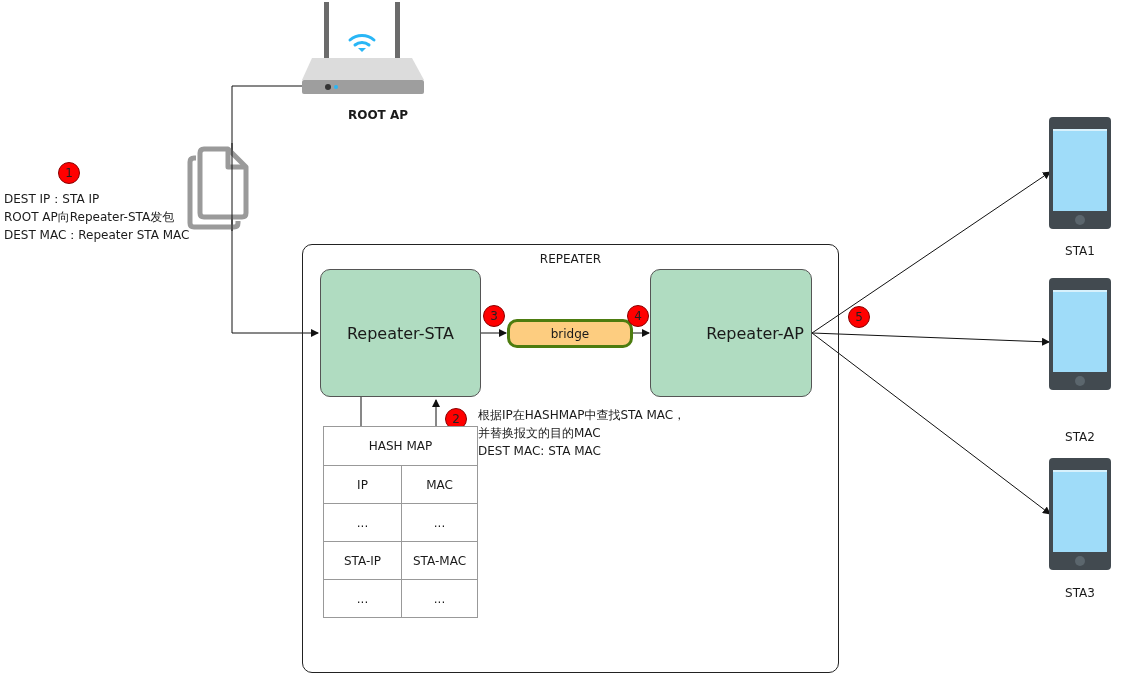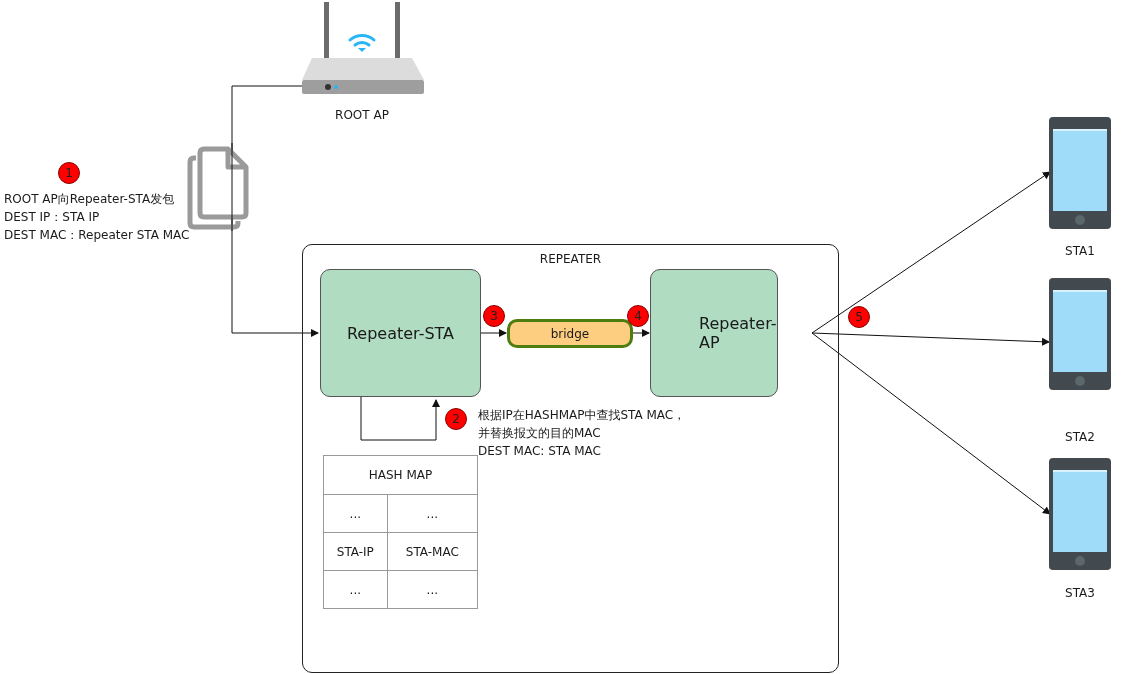--- a/index.html
+++ b/index.html
@@ -50,67 +50,71 @@
   <path d="M12,58 L112,58 L124,80 L2,80 z" fill="#dcdcdc"></path>
   <rect x="2" y="80" width="122" height="14" rx="2" fill="#9e9e9e"></rect>
   <circle cx="28" cy="87" r="3" fill="#333"></circle>
   <circle cx="36" cy="87" r="2" fill="#29b6f6"></circle>
   <g fill="none" stroke="#29b6f6" stroke-width="3" stroke-linecap="round">
     <path d="M50,40 A18,18 0 0 1 74,40"></path>
     <path d="M55,45 A11,11 0 0 1 69,45"></path>
   </g>
   <path d="M58,48 L62,52 L66,48 z" fill="#29b6f6"></path>
 </svg>
-<div class="label center" style="left:322px; top:108px; width:80px;">ROOT AP</div>
+<div class="label center" style="left:338px; top:108px; width:80px;font-weight:bold;">ROOT AP</div>
 
 <svg class="abs" style="left:184px; top:143px;" width="68" height="88">
   <path d="M12,15 L10,15 Q6,15 6,19 L6,80 Q6,84 10,84 L50,84 Q54,84 54,80 L54,78" fill="none" stroke="#9a9a9a" stroke-width="5"></path>
   <path d="M20,6 L44,6 L62,24 L62,70 Q62,74 58,74 L20,74 Q16,74 16,70 L16,10 Q16,6 20,6 z" fill="#fff" stroke="#9a9a9a" stroke-width="5" stroke-linejoin="round"></path>
   <path d="M44,6 L44,24 L62,24" fill="none" stroke="#9a9a9a" stroke-width="5" stroke-linejoin="round"></path>
 </svg>
 
 <svg class="abs" style="left:231px; top:143px;" width="3" height="88">
   <line x1="1" y1="0" x2="1" y2="88" stroke="#111" stroke-width="1"></line>
 </svg>
 
 <div class="badge" style="left:58px; top:162px;">1</div>
 <div class="note" style="left:4px; top:190px;">
+  <div>DEST IP：STA IP</div>
   <div>ROOT AP向Repeater-STA发包</div>
-  <div>DEST IP：STA IP</div>
   <div>DEST MAC：Repeater STA MAC</div>
 </div>
 
 <div class="repeater" style="left:302px; top:244px; width:537px; height:429px;"></div>
 <div class="label center" style="left:302px; top:252px; width:537px;">REPEATER</div>
 
 <div class="box" style="left:320px; top:269px; width:161px; height:128px;">
   <span>Repeater-STA</span>
 </div>
 <div class="bridge" style="left:507px; top:319px; width:126px; height:29px;">
   <span>bridge</span>
 </div>
-<div class="box" style="left:650px; top:269px; width:128px; height:128px;padding-left:48px;">
+<div class="box" style="left:650px; top:269px; width:162px; height:128px;padding-left:48px;">
   <span>Repeater-AP</span>
 </div>
 
 <div class="badge" style="left:483px; top:305px;">3</div>
 <div class="badge" style="left:627px; top:305px;">4</div>
 <div class="badge" style="left:848px; top:306px;">5</div>
 <div class="badge" style="left:445px; top:408px;">2</div>
 
 <div class="note" style="left:478px; top:406px;">
   <div>根据IP在HASHMAP中查找STA MAC，</div>
   <div>并替换报文的目的MAC</div>
   <div>DEST MAC: STA MAC</div>
 </div>
 
-<table class="hash" style="left:323px; top:455px; width:155px;">
+<table class="hash" style="left:323px; top:426px; width:155px;">
   <tbody>
       <tr>
     <td colspan="2" style="height:38px;">HASH MAP</td>
+  </tr>
+  <tr>
+    <td style="width:77px;">IP</td>
+    <td>MAC</td>
   </tr>
   <tr>
     <td>...</td>
     <td>...</td>
   </tr>
   <tr>
     <td>STA-IP</td>
     <td>STA-MAC</td>
   </tr>
   <tr>

